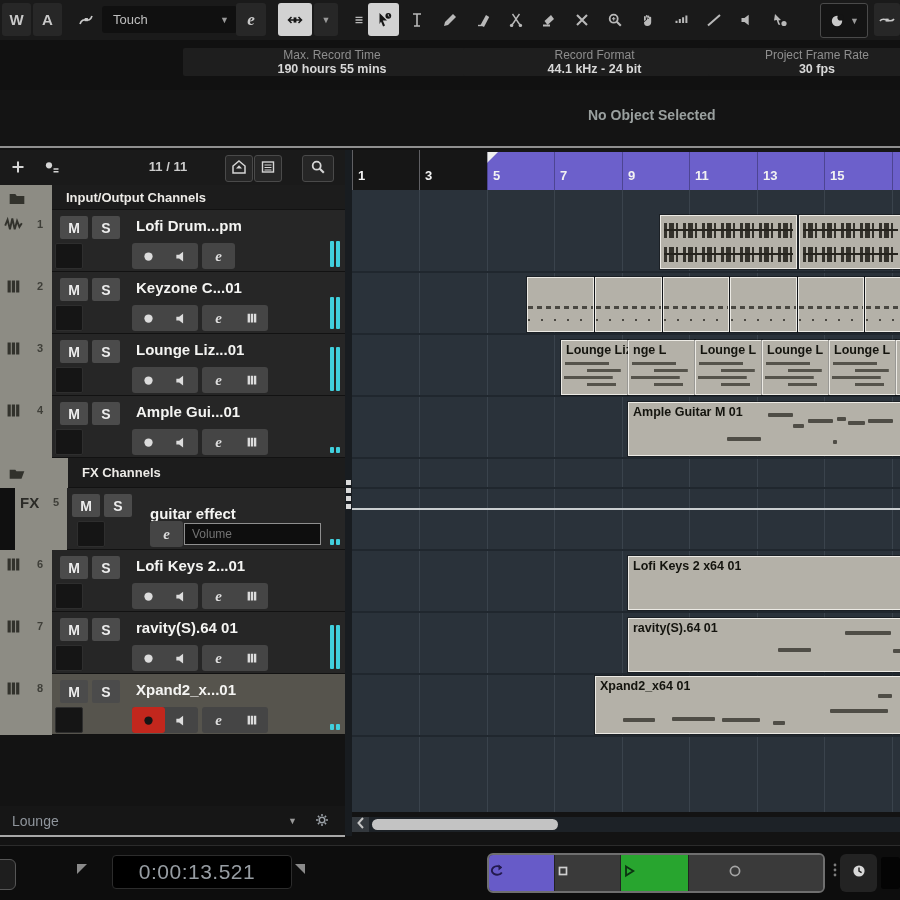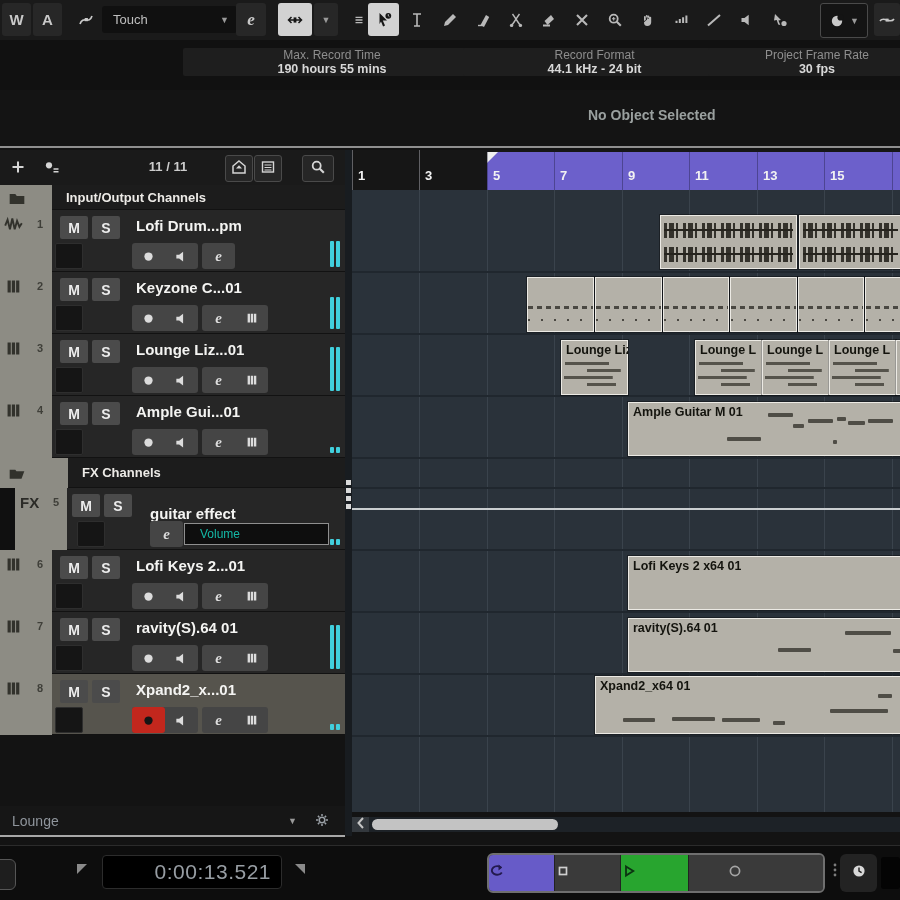--- a/index.html
+++ b/index.html
@@ -60,21 +60,21 @@
         color:#ededed;font-size:14px;font-weight:bold;display:flex;align-items:center;justify-content:center;}
   .chkbox{position:absolute;width:26px;height:24px;background:#151515;border:1px solid #2e2e2e;border-radius:2px;}
   .pill{position:absolute;height:26px;background:#454545;border-radius:3px;display:flex;align-items:center;}
   .pill .cell{width:33px;height:26px;display:flex;align-items:center;justify-content:center;color:#dcdcdc;}
   .cell.armed{background:#c2271d;border-radius:3px;color:#151515;}
   .tracknum{position:absolute;font-size:11px;color:#3f3f39;font-weight:bold;}
   .lc-icon{position:absolute;color:#32322c;}
   .fx-badge{position:absolute;color:#2b2b27;font-size:15px;font-weight:bold;}
   .meterbar{position:absolute;width:4px;background:#41cfdd;border-radius:1px;}
   .volfield{position:absolute;height:20px;background:#0e0e0e;border:1px solid #8f8f8f;
-        color:#14b8a6;font-size:12px;line-height:20px;padding-left:15px;}
+        color:#737373;font-size:12px;line-height:20px;padding-left:7px;}
 
   
   #divider{left:345px;top:150px;width:7px;height:686px;background:#181c20;}
   .dragdot{position:absolute;left:1px;width:5px;height:5px;background:#d9d9d9;}
   #arrange{left:352px;top:190px;width:548px;height:622px;background:#2a323a;overflow:hidden;}
   .gridv{position:absolute;top:0;width:1px;height:622px;background:#3a434c;}
   .gridh{position:absolute;left:0;width:548px;height:2px;background:#20272e;}
   .clip{position:absolute;background:#b4b1a8;border:1px solid #eceae4;box-sizing:border-box;
         box-shadow:0 0 0 1px rgba(0,0,0,.35);}
   .clip-label{position:absolute;left:4px;top:2px;color:#14140e;font-size:12.5px;font-weight:bold;white-space:nowrap;overflow:hidden;max-width:95%;}
@@ -677,20 +677,23 @@
       </div>
       <div class="clip pat-dots" style="left: 175px; top: 87px; width: 67px; height: 55px;"></div>
       <div class="clip pat-dots" style="left: 243px; top: 87px; width: 67px; height: 55px;"></div>
       <div class="clip pat-dots" style="left: 311px; top: 87px; width: 66px; height: 55px;"></div>
       <div class="clip pat-dots" style="left: 378px; top: 87px; width: 67px; height: 55px;"></div>
       <div class="clip pat-dots" style="left: 446px; top: 87px; width: 66px; height: 55px;"></div>
       <div class="clip pat-dots" style="left: 513px; top: 87px; width: 37px; height: 55px;"></div>
       <div class="clip pat-lines" style="left: 209px; top: 150px; width: 67px; height: 55px;">
         <div class="clip-label">Lounge Lizar</div>
       </div>
+      <div class="clip pat-lines" style="left: 276px; top: 150px; width: 67px; height: 55px;">
+        <div class="clip-label">nge L</div>
+      </div>
       <div class="clip pat-lines" style="left: 343px; top: 150px; width: 67px; height: 55px;">
         <div class="clip-label">Lounge L</div>
       </div>
       <div class="clip pat-lines" style="left: 410px; top: 150px; width: 67px; height: 55px;">
         <div class="clip-label">Lounge L</div>
       </div>
       <div class="clip pat-lines" style="left: 477px; top: 150px; width: 67px; height: 55px;">
         <div class="clip-label">Lounge L</div>
       </div>
       <div class="clip" style="left: 544px; top: 150px; width: 6px; height: 55px;"></div>
@@ -743,21 +746,21 @@
             <path d="M8 2v2.1M8 11.9V14M2 8h2.1M11.9 8H14M3.9 3.9l1.4 1.4M10.7 10.7l1.4 1.4M12.1 3.9l-1.4 1.4M5.3 10.7l-1.4 1.4" stroke="currentColor" stroke-width="1.5"></path>
           </svg></span></span>
   </div>
   <div id="zoom-underline" class="abs"></div>
 
   <div id="transport" class="abs">
     <div id="t-stub"></div>
     <span class="t-flag" style="left:74px;"><span><svg viewBox="0 0 16 16" width="16" height="16" aria-hidden="true">
             <path d="M3 3h10L3 13z" fill="currentColor"></path>
           </svg></span></span>
-    <div class="t-time" style="left:102px;width:180px;">
+    <div class="t-time" style="left:112px;width:180px;justify-content:center;">
       <span>0:00:13.521</span>
     </div>
     <span class="t-flag" style="left:292px;"><span><svg viewBox="0 0 16 16" width="16" height="16" aria-hidden="true">
             <path d="M13 3H3l10 10z" fill="currentColor"></path>
           </svg></span></span>
     <div id="t-cluster">
       <div class="t-cell" id="cell-cycle">
           <span><svg viewBox="0 0 16 16" width="16" height="16" aria-hidden="true">
               <path d="M12.3 4.8A5.3 4.3 0 1 0 12.8 9.5" stroke="currentColor" stroke-width="1.9" fill="none"></path>
               <path d="M9.6 1.6l3.6 3-3.7 3z" fill="currentColor"></path>

